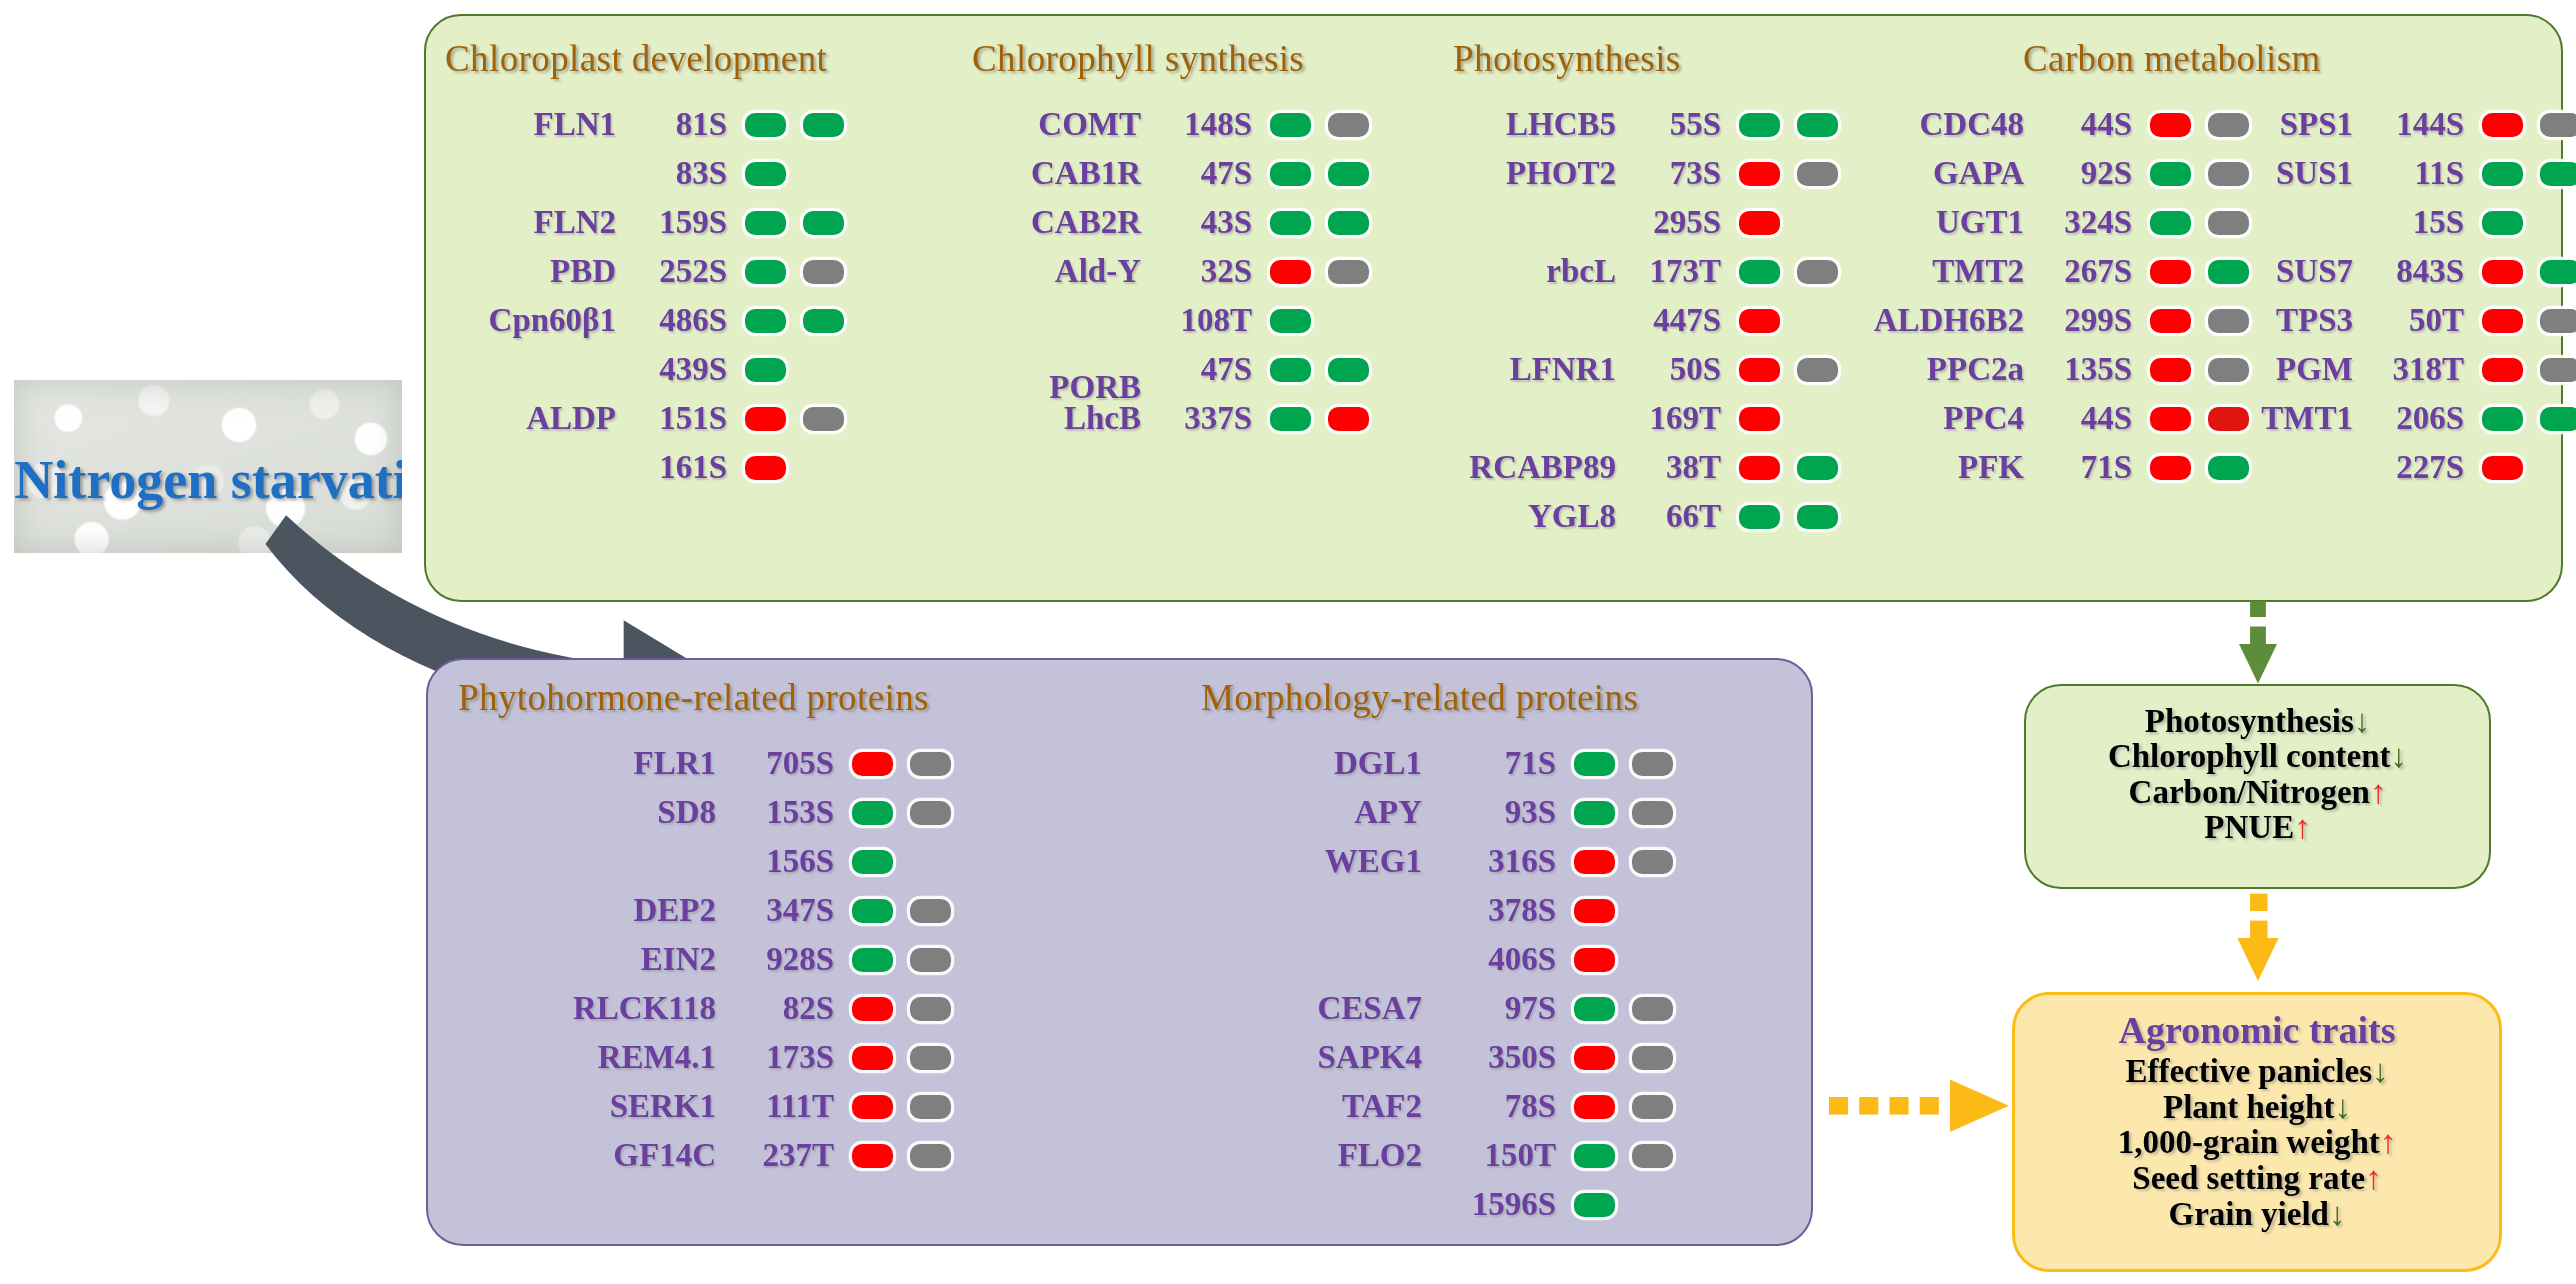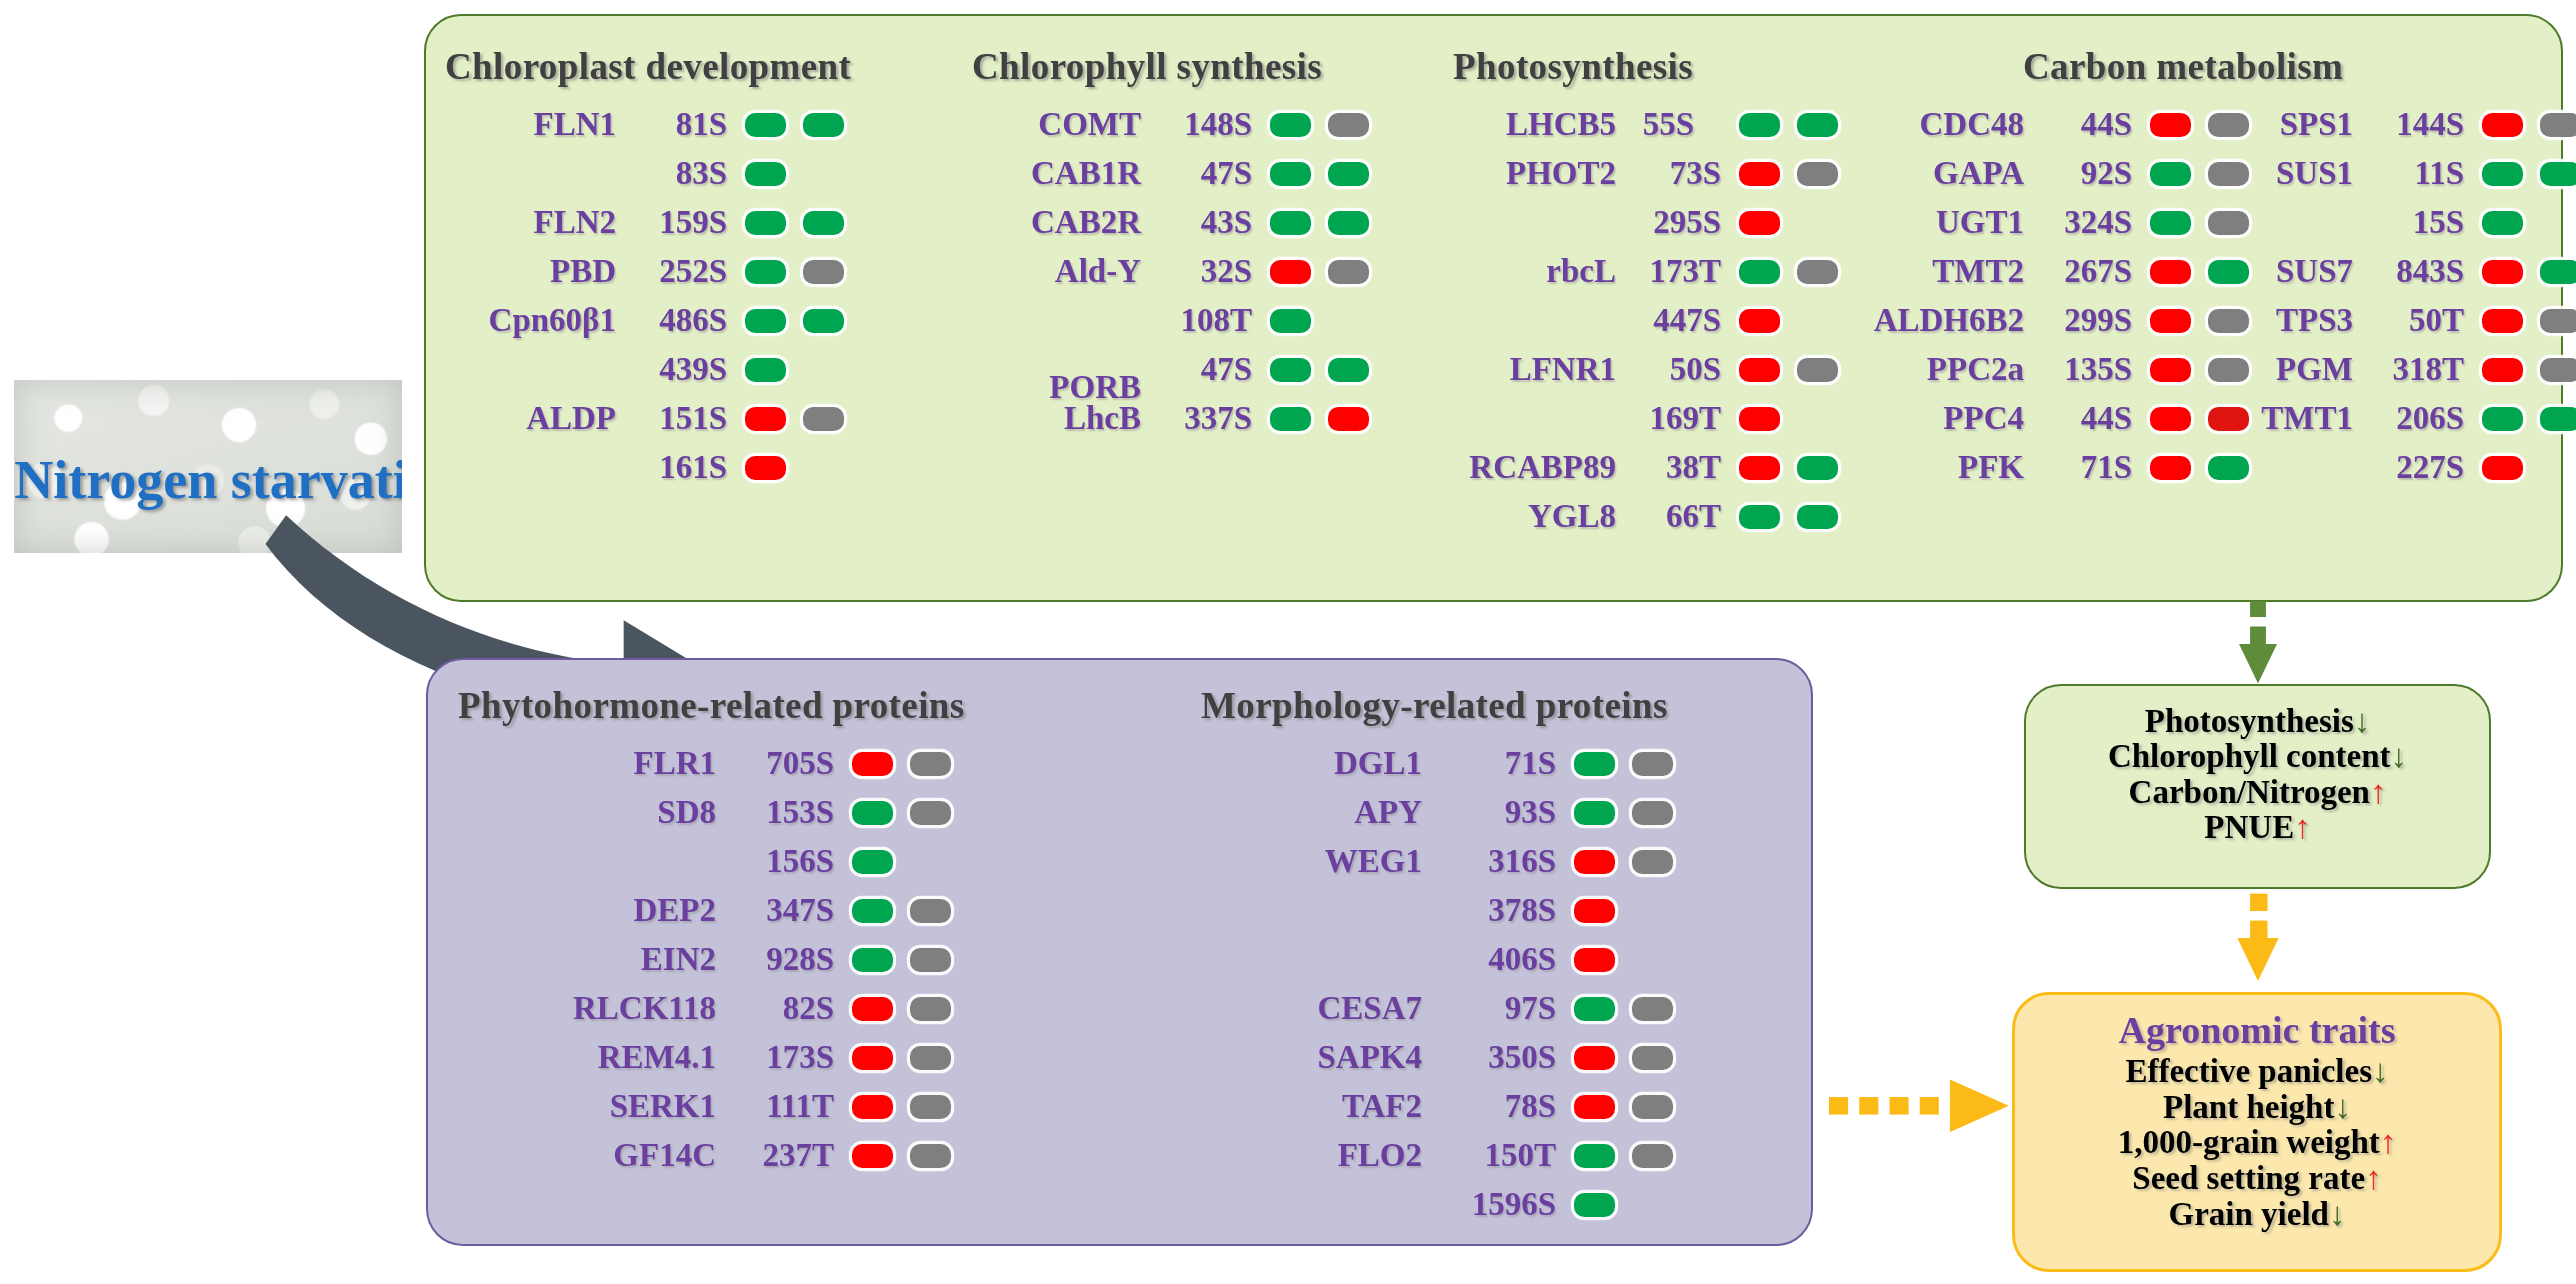--- a/index.html
+++ b/index.html
@@ -8,25 +8,24 @@
 
   
   .panel{position:absolute;border-radius:37px;box-sizing:border-box;}
   .panel-green{background:#e2efc7;border:2.4px solid #4f7a2a;}
   .panel-purple{background:#c3c2d8;border:2.4px solid #6f5b9e;}
   .panel-small-green{background:#e2efc7;border:2.4px solid #4f7a2a;}
   .panel-yellow{background:#fce8ac;border:3.2px solid #fbbc18;}
 
   .sec-title{
     font-family:"Liberation Serif",serif;
-    font-weight:bold;color:#404040;
+    font-weight:normal;color:#a16207;
     text-shadow:2.4px 2.4px 2.4px rgba(120,120,120,.55);
     white-space:nowrap;position:absolute;font-size:37px;
     letter-spacing:0.4px;
-    margin-top:8px;
   }
 
   
   .genecol{position:absolute;}
   .generow{display:flex;align-items:center;height:49px;}
   .gname{
     font-weight:bold;color:#6b3fa0;font-size:33px;
     text-align:right;white-space:nowrap;
     text-shadow:1.6px 1.6px 1.6px rgba(140,140,140,.45);
   }
@@ -237,21 +236,21 @@
       <div class="badges">
         <div class="badge" style="background: rgb(0, 165, 80);"></div>
         <div class="badge" style="background: rgb(255, 0, 0);"></div>
       </div>
     </div>
   </div>
 
 <div class="genecol" id="col-photosynthesis" style="left:1417px;top:100px;">
     <div class="generow">
       <div class="gname" style="width: 199px;">LHCB5</div>
-      <div class="gsite" style="width: 105px; text-align: center;">55S</div>
+      <div class="gsite" style="width: 105px;">55S</div>
       <div class="badges">
         <div class="badge" style="background: rgb(0, 165, 80);"></div>
         <div class="badge" style="background: rgb(0, 165, 80);"></div>
       </div>
     </div>
     <div class="generow">
       <div class="gname" style="width: 199px;">PHOT2</div>
       <div class="gsite" style="width: 105px;">73S</div>
       <div class="badges">
         <div class="badge" style="background: rgb(255, 0, 0);"></div>

